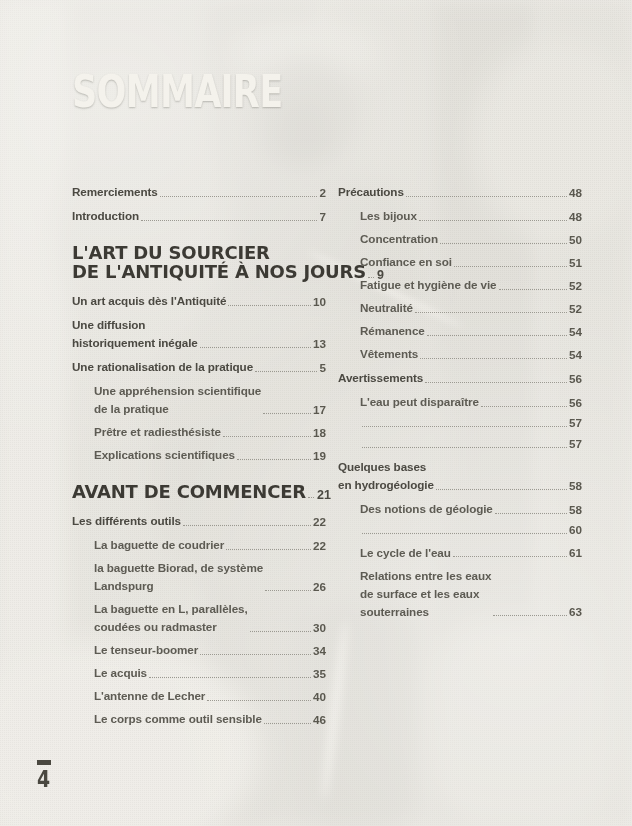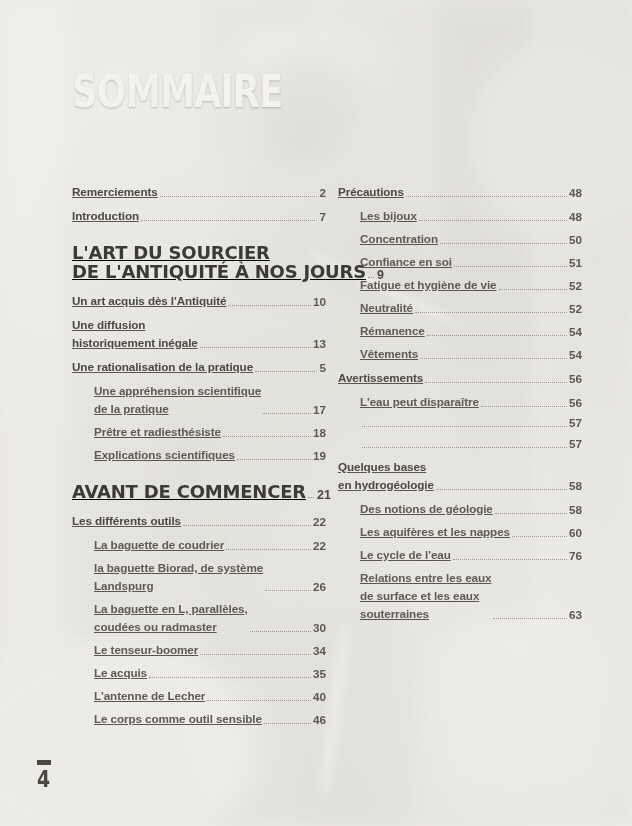--- a/index.html
+++ b/index.html
@@ -115,21 +115,21 @@
     flex:1 1 auto;min-width:6px;
     border-bottom:1.6px dotted #9b9991;
     margin:0 3px 4px 2px;height:1px;
   }
   .sect .pg{
     font-size:12.5px;font-weight:bold;color:#4b4942;flex:0 0 auto;
   }
   
   .sect .txtwrap{flex:0 0 auto;overflow:hidden;}
 
-  .txtwrap{flex:0 1 auto;text-decoration:underline;}
+  .txtwrap{flex:0 1 auto;}
   .multi{white-space:pre-line;}
 
   
   #folio{position:absolute;left:37px;top:760px;}
   #folio .dash{
     width:14px;height:5px;background:#4a4840;margin-bottom:3px;
   }
   #folio .num{
     font-family:"DejaVu Sans", sans-serif;
     font-weight:bold;font-size:23px;line-height:23px;
@@ -334,28 +334,27 @@
 en hydrogéologie</span></span>
         <span class="lead"></span>
         <span class="pg">58</span>
       </div>
       <div class="entry lvl2">
         <span class="txtwrap"><span class="txt multi">Des notions de géologie</span></span>
         <span class="lead"></span>
         <span class="pg">58</span>
       </div>
       <div class="entry lvl2">
-        <span class="txtwrap"><span class="txt multi">Les aquifères et les nappes</span></span>
         <span class="lead"></span>
         <span class="pg">60</span>
       </div>
       <div class="entry lvl2">
         <span class="txtwrap"><span class="txt multi">Le cycle de l'eau</span></span>
         <span class="lead"></span>
-        <span class="pg">76</span>
+        <span class="pg">61</span>
       </div>
       <div class="entry lvl2">
         <span class="txtwrap"><span class="txt multi">Relations entre les eaux
 de surface et les eaux
 souterraines</span></span>
         <span class="lead"></span>
         <span class="pg">63</span>
       </div>
     </div>
 

